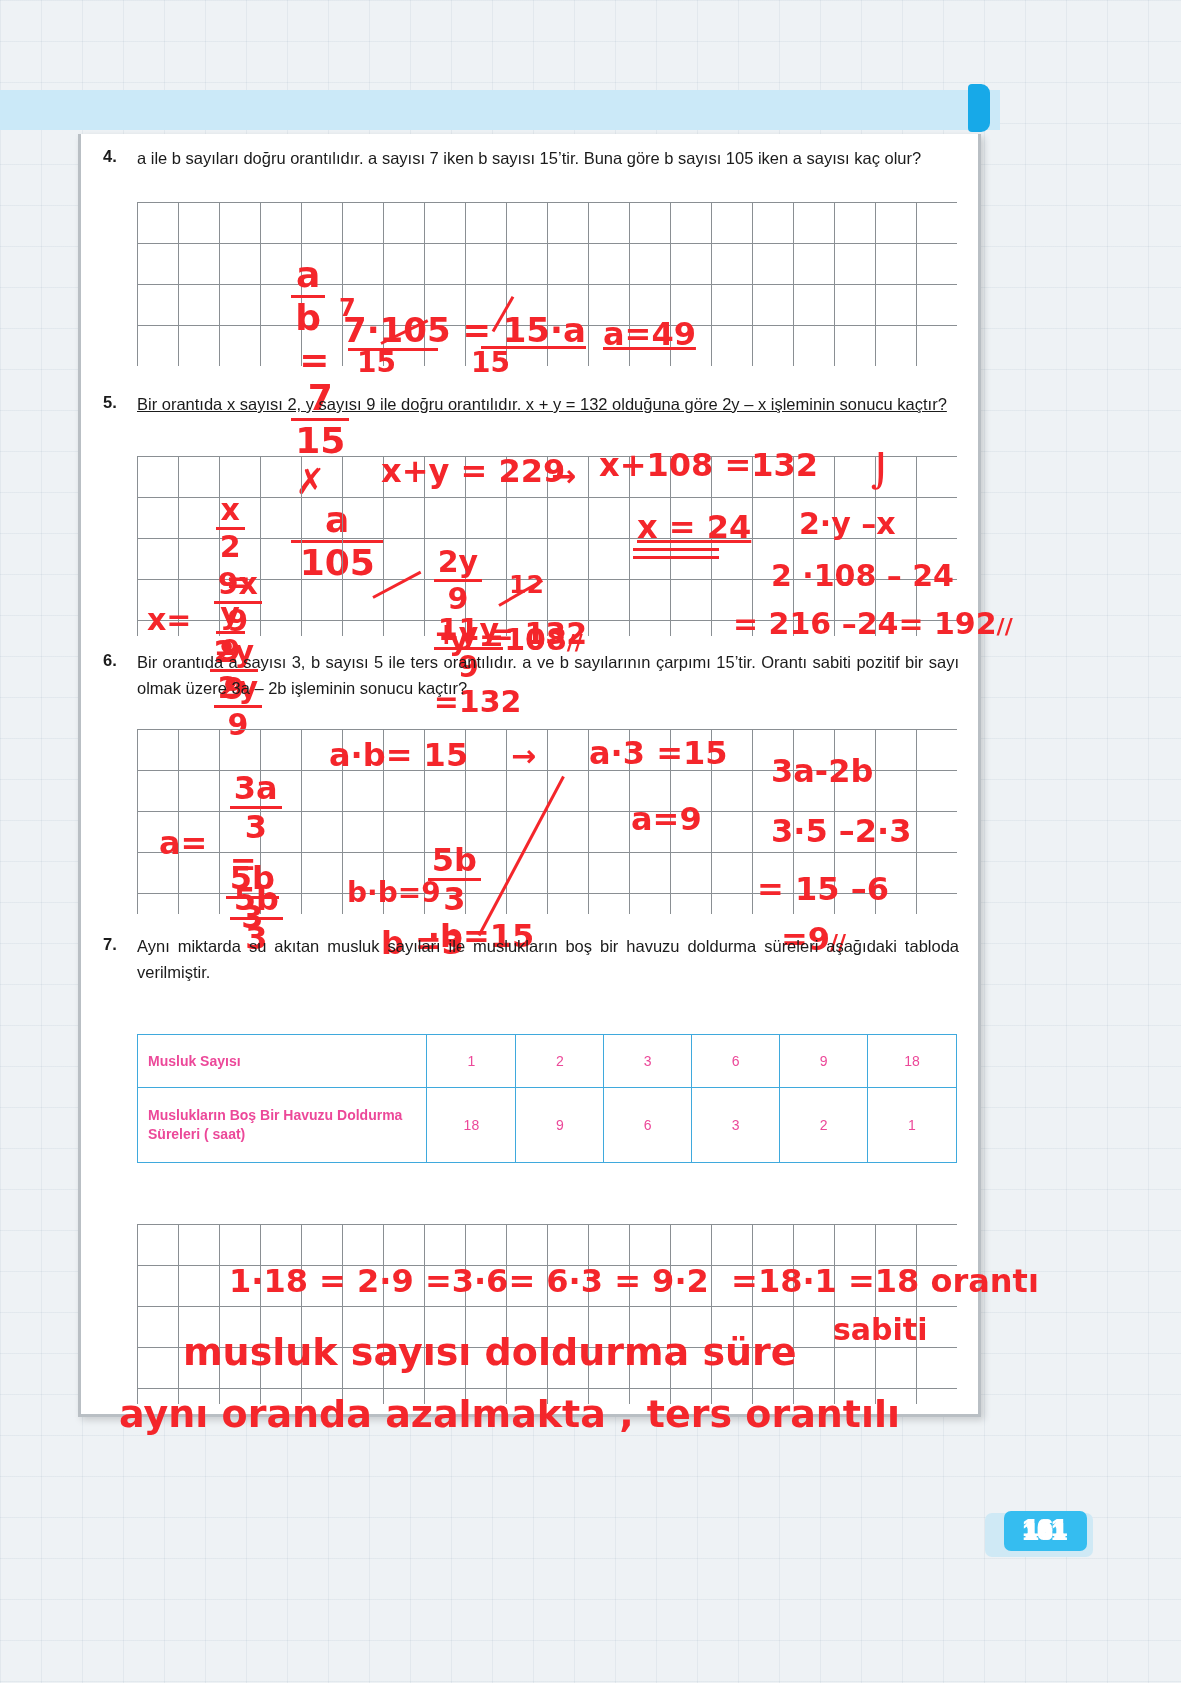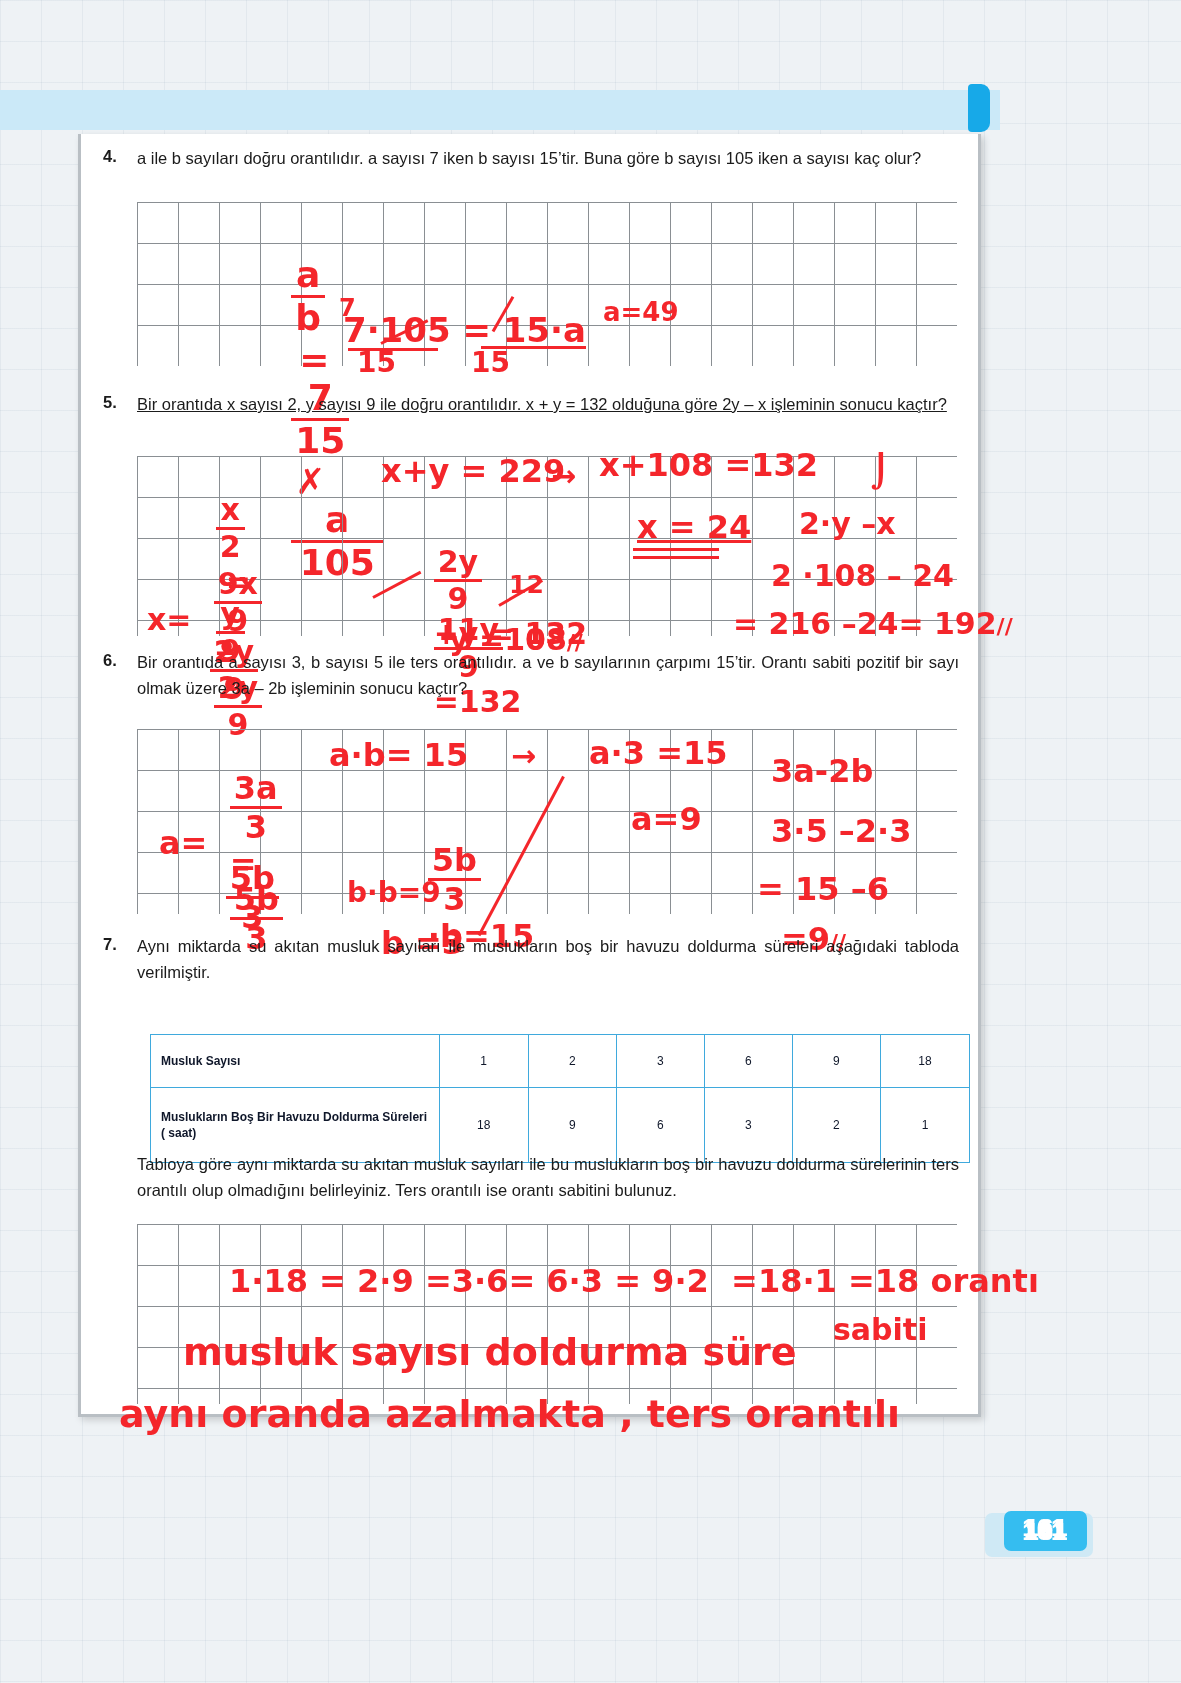--- a/index.html
+++ b/index.html
@@ -68,21 +68,21 @@
   }
   .frac{display:inline-block;text-align:center;vertical-align:middle;line-height:1;}
   .frac .num{display:block;padding:0 4px;}
   .frac .bar{display:block;border-top:3px solid #f4262b;margin:2px 0;}
   .frac .den{display:block;padding:0 4px;}
   .strike{position:absolute;height:3px;background:#f4262b;transform-origin:left center;}
 
   
   table.data{
     position:absolute;border-collapse:collapse;
-    font-size:12px;color:#0f172a;margin-left:13px;
+    font-size:14px;color:#ec4899;
   }
   table.data td{
     border:1px solid #3fa9dd;
     padding:0;
     text-align:center;
     vertical-align:middle;
   }
   table.data td.lab{
     text-align:left;padding:6px 10px;font-weight:bold;width:300px;line-height:1.35;
   }
@@ -132,21 +132,21 @@
       <span class="frac"><span class="num">a</span><span class="bar" style="width:92px;"></span><span class="den">105</span></span>
     </div>
     <div class="hw" style="left:262px;top:176px;font-size:34px;">7·105 = 15·a</div>
     <div class="hw" style="left:258px;top:160px;font-size:24px;">7</div>
     <div class="strike" style="left:300px;top:208px;width:52px;transform:rotate(-26deg);"></div>
     <div class="strike" style="left:412px;top:196px;width:40px;transform:rotate(-60deg);"></div>
     <div class="strike" style="left:267px;top:214px;width:90px;"></div>
     <div class="strike" style="left:400px;top:212px;width:105px;"></div>
     <div class="hw" style="left:276px;top:212px;font-size:28px;">15</div>
     <div class="hw" style="left:390px;top:212px;font-size:28px;">15</div>
-    <div class="hw" style="left:522px;top:163px;font-size:26px;">a=49</div>
+    <div class="hw" style="left:522px;top:181px;font-size:32px;text-decoration:underline;">a=49</div>
   </div>
 
   <div class="qrow" style="left:22px;top:258px;width:860px;">
     <div class="qnum">5.</div>
     <div class="qtext" style="width:822px;text-decoration:underline;">Bir orantıda x sayısı 2, y sayısı 9 ile doğru orantılıdır. x + y = 132 olduğuna göre 2y – x işleminin sonucu kaçtır?</div>
   </div>
 
   <div class="grid" style="left:56px;top:322px;width:820px;height:180px;"></div>
   <div>
     <div class="hw" style="left:72px;top:326px;font-size:30px;">
@@ -240,21 +240,20 @@
       <td class="val">18</td>
       <td class="val">9</td>
       <td class="val">6</td>
       <td class="val">3</td>
       <td class="val">2</td>
       <td class="val">1</td>
     </tr>
   </tbody>
       </table>
 
-  <div class="para" style="left:56px;top:1018px;width:822px;">Tabloya göre aynı miktarda su akıtan musluk sayıları ile bu muslukların boş bir havuzu doldurma sürelerinin ters orantılı olup olmadığını belirleyiniz. Ters orantılı ise orantı sabitini bulunuz.</div>
 
   <div class="grid" style="left:56px;top:1090px;width:820px;height:180px;"></div>
   <div>
     <div class="hw" style="left:148px;top:1128px;font-size:32px;">1·18 = 2·9 =3·6= 6·3 = 9·2  =18·1 =18 orantı</div>
     <div class="hw" style="left:752px;top:1178px;font-size:30px;">sabiti</div>
     <div class="hw" style="left:102px;top:1196px;font-size:38px;">musluk sayısı doldurma süre</div>
     <div class="hw" style="left:38px;top:1258px;font-size:38px;">aynı oranda azalmakta , ters orantılı</div>
   </div>
 
 </div>

